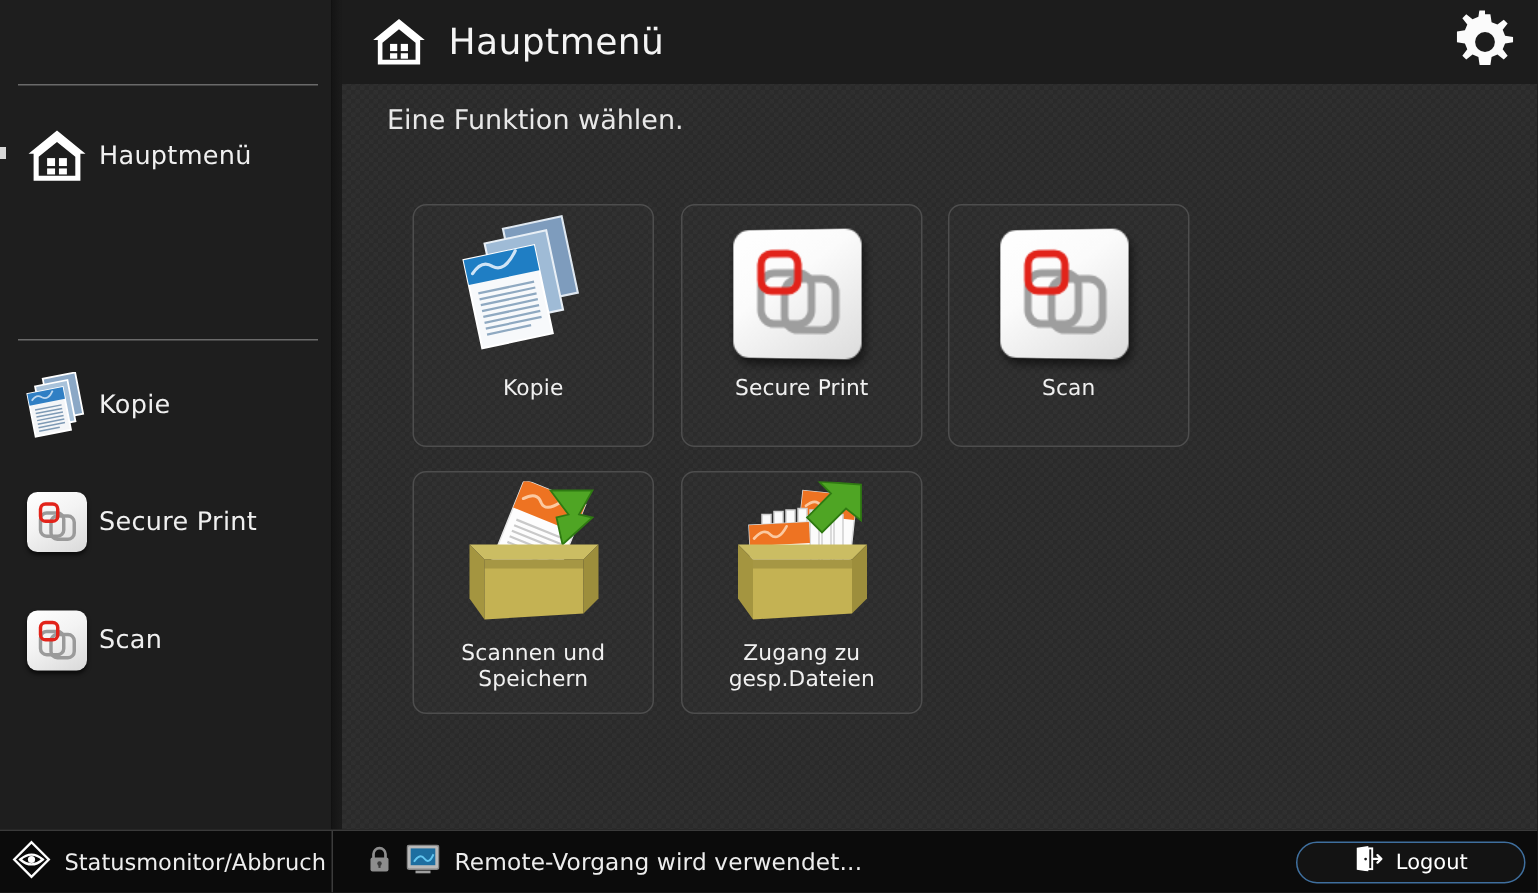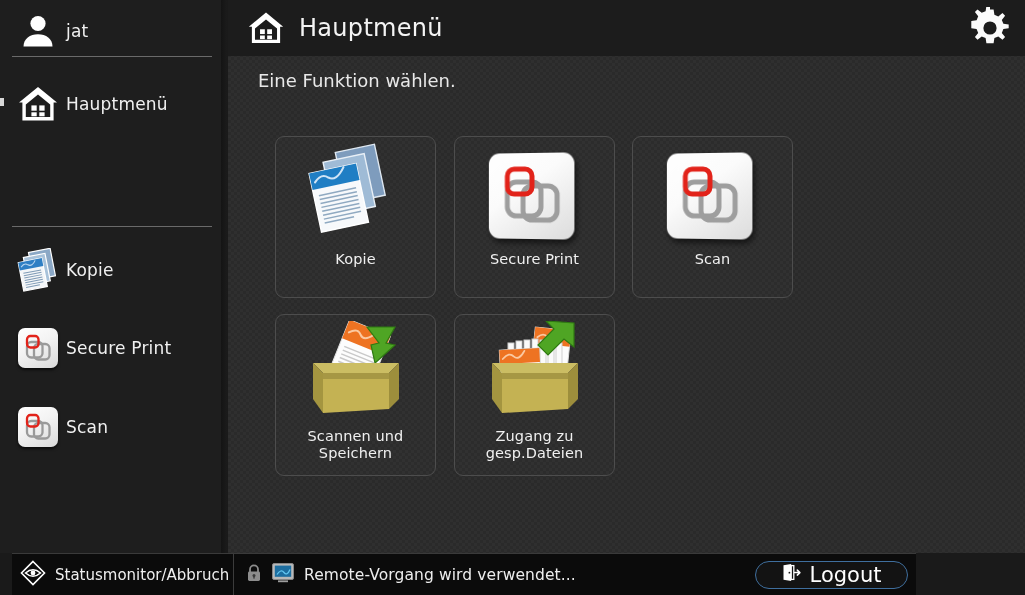--- a/index.html
+++ b/index.html
@@ -46,44 +46,44 @@
   
   .mini-tile{
     width:40px; height:40px; border-radius:7px;
     background:linear-gradient(150deg,#ffffff 0%,#f3f3f3 45%,#d9d9d9 100%);
     box-shadow:0 2px 3px rgba(0,0,0,.65);
     position:relative;
   }
 
   
   #statusbar{
-    position:absolute; left:12px; bottom:0; width:904px; height:42px;
+    position:absolute; left:0; bottom:0; width:1025px; height:42px;
     background:#0b0b0b;
     border-top:1px solid #3a3a3a;
-    display:flex; align-items:center;
+    display:flex; align-items:center;gap:11px;
   }
   #status-left{
     width:222px; height:100%; display:flex; align-items:center; gap:9px;
     padding-left:8px; border-right:1px solid #3c3c3c;
   }
   #status-left .stxt{ font-size:15px; color:#efefef; }
   #status-right{
     flex:1; height:100%; display:flex; align-items:center; padding-left:12px; gap:10px;
     position:relative;
   }
   #status-msg{ font-size:15.5px; color:#ededed; letter-spacing:.1px; }
   #logout-btn{
     position:absolute; right:8px; top:50%; transform:translateY(-50%);
     width:153px; height:28px; border-radius:14px;
     border:1px solid #3f6f9e;
     background:#131313;
     display:flex; align-items:center; justify-content:center; gap:9px;
     cursor:pointer;
   }
-  #logout-btn .ltxt{ font-size:21px; color:#fff; }
+  #logout-btn .ltxt{ font-size:14px; color:#fff; }
 
   
   #main{
     position:absolute; left:228px; top:0; width:797px; height:553px;
     background:#2a2a2a;
     background-image:
       linear-gradient(45deg,rgba(255,255,255,.022) 25%,transparent 25%,transparent 75%,rgba(255,255,255,.022) 75%),
       linear-gradient(45deg,rgba(255,255,255,.022) 25%,transparent 25%,transparent 75%,rgba(255,255,255,.022) 75%);
     background-size:6px 6px;
     background-position:0 0,3px 3px;
@@ -127,29 +127,20 @@
 </style>
 </head>
 <body>
 
 <div id="app">
 
   <div id="sidebar">
 
     <div class="sel-marker" style="top:98px"></div>
 
-    <div class="side-item" style="top:0">
-      <span class="side-icon">
-        <svg class="glyph" width="40" height="40" viewBox="0 0 40 40">
-          <circle cx="20" cy="12.5" r="7.6" fill="#fff"></circle>
-          <path d="M5.5 35.5c0-7.7 6.5-12.2 14.5-12.2s14.5 4.5 14.5 12.2z" fill="#fff"></path>
-        </svg>
-      </span>
-      <span class="side-label">jat</span>
-    </div>
 
     <div class="side-div" style="top:56px"></div>
 
     <div class="side-item" style="top:73px">
       <span class="side-icon">
         <svg class="glyph" width="42" height="40" viewBox="0 0 42 40">
           <path d="M21 3 L40 18.5 L36.6 18.5 L36.6 36.5 L5.4 36.5 L5.4 18.5 L2 18.5 Z
                    M8.8 20.5 L8.8 33.1 L33.2 33.1 L33.2 20.5 L21 10.6 Z" fill="#fff"></path>
           <rect x="14.4" y="21.4" width="5.3" height="5.3" fill="#fff"></rect>
           <rect x="22.3" y="21.4" width="5.3" height="5.3" fill="#fff"></rect>

